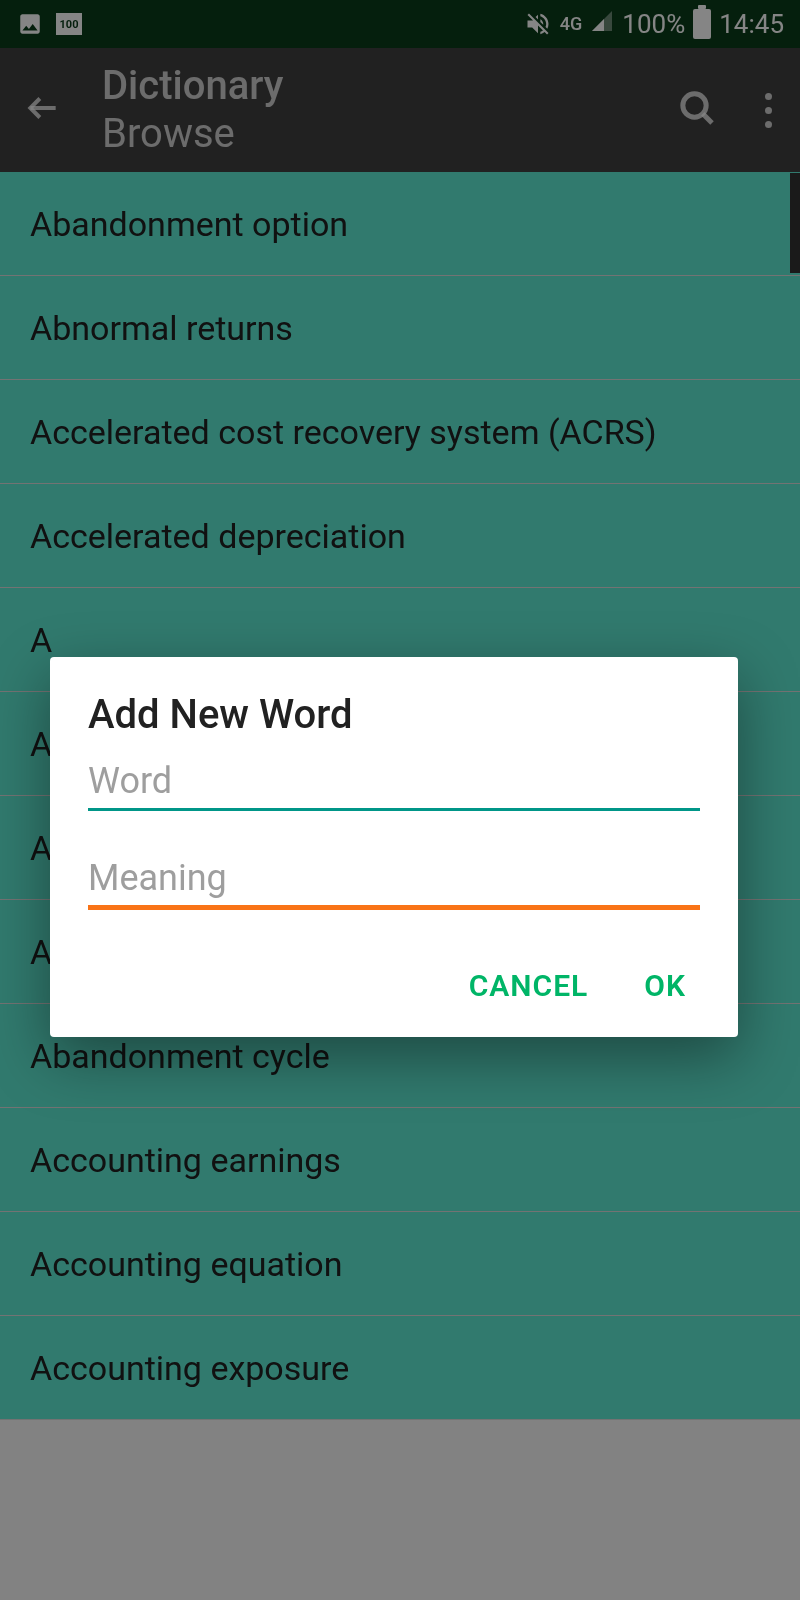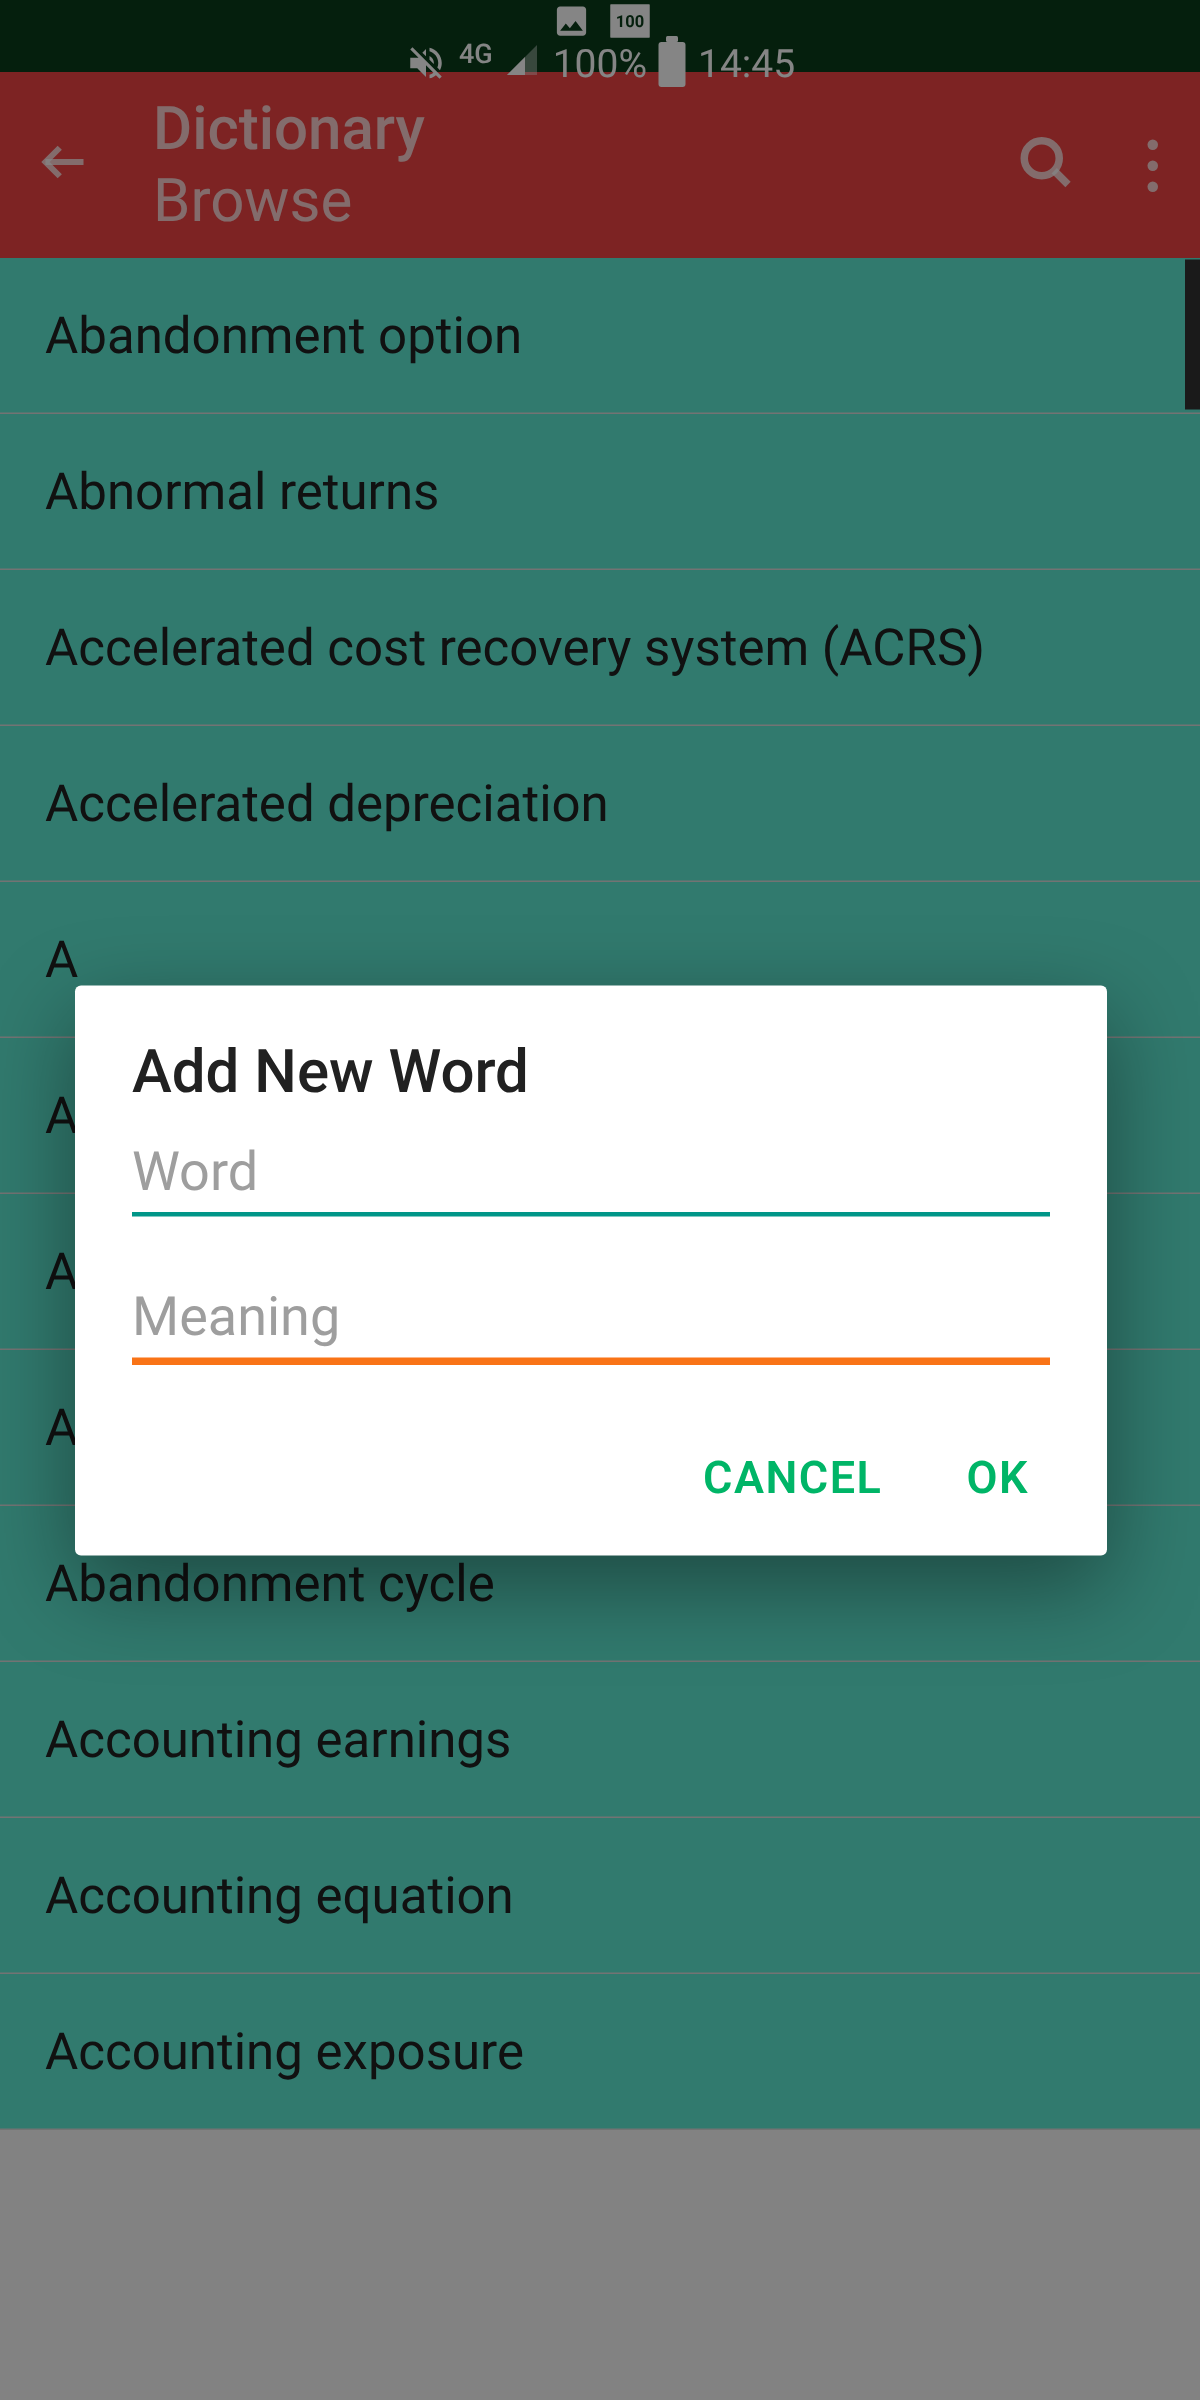--- a/index.html
+++ b/index.html
@@ -17,29 +17,29 @@
     }
     .status-bar {
       height: 48px;
       background: #0a3d1a;
       display: flex;
       align-items: center;
       justify-content: space-between;
       padding: 0 16px;
       color: #fff;
       font-size: 26px;
-      flex-direction: column;
     }
     .status-left {
       display: flex;
       align-items: center;
       gap: 12px;
     }
     .status-right {
       display: flex;
+      align-items: center;
       gap: 8px;
     }
     .status-icon {
       width: 28px;
       height: 28px;
       display: flex;
       align-items: center;
       justify-content: center;
     }
     .icon-image svg, .icon-battery-small svg {
@@ -87,21 +87,21 @@
       position: absolute;
       top: -4px;
       left: 5px;
       width: 8px;
       height: 4px;
       background: #fff;
       border-radius: 1px;
     }
     .app-bar {
       height: 124px;
-      background: #ef4444;
+      background: #404040;
       display: flex;
       align-items: center;
       padding: 0 24px;
       color: rgba(255,255,255,0.75);
     }
     .back-arrow {
       margin-right: 40px;
     }
     .back-arrow svg {
       width: 38px;

